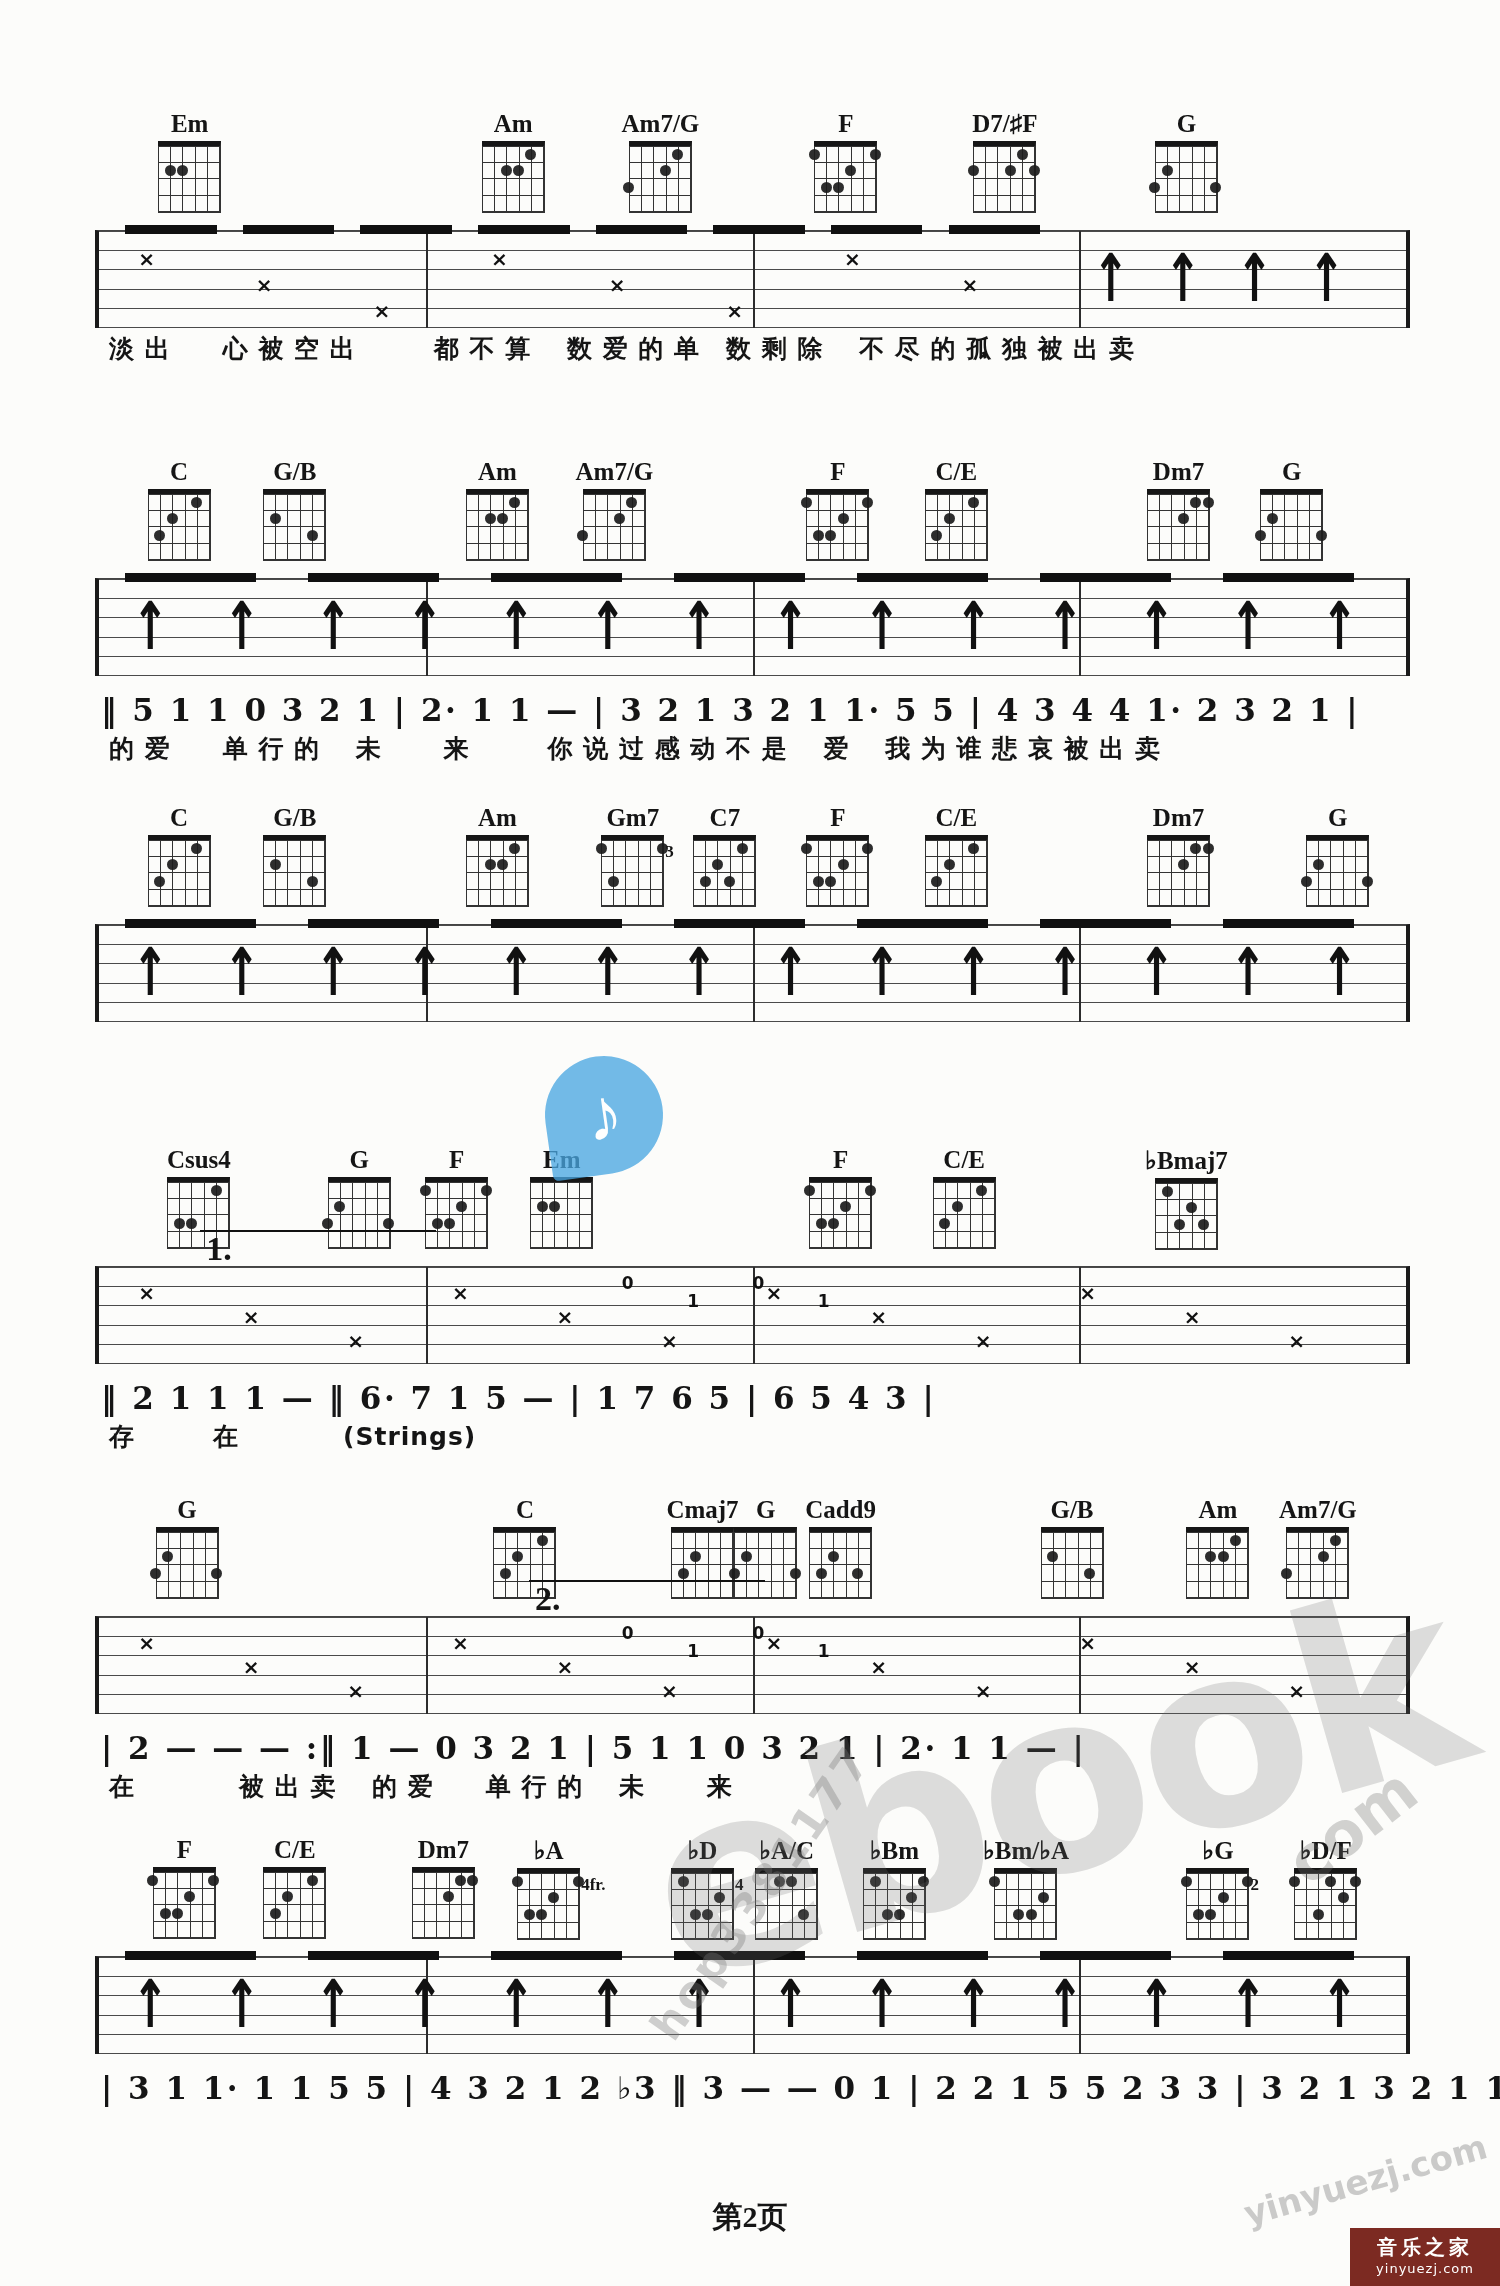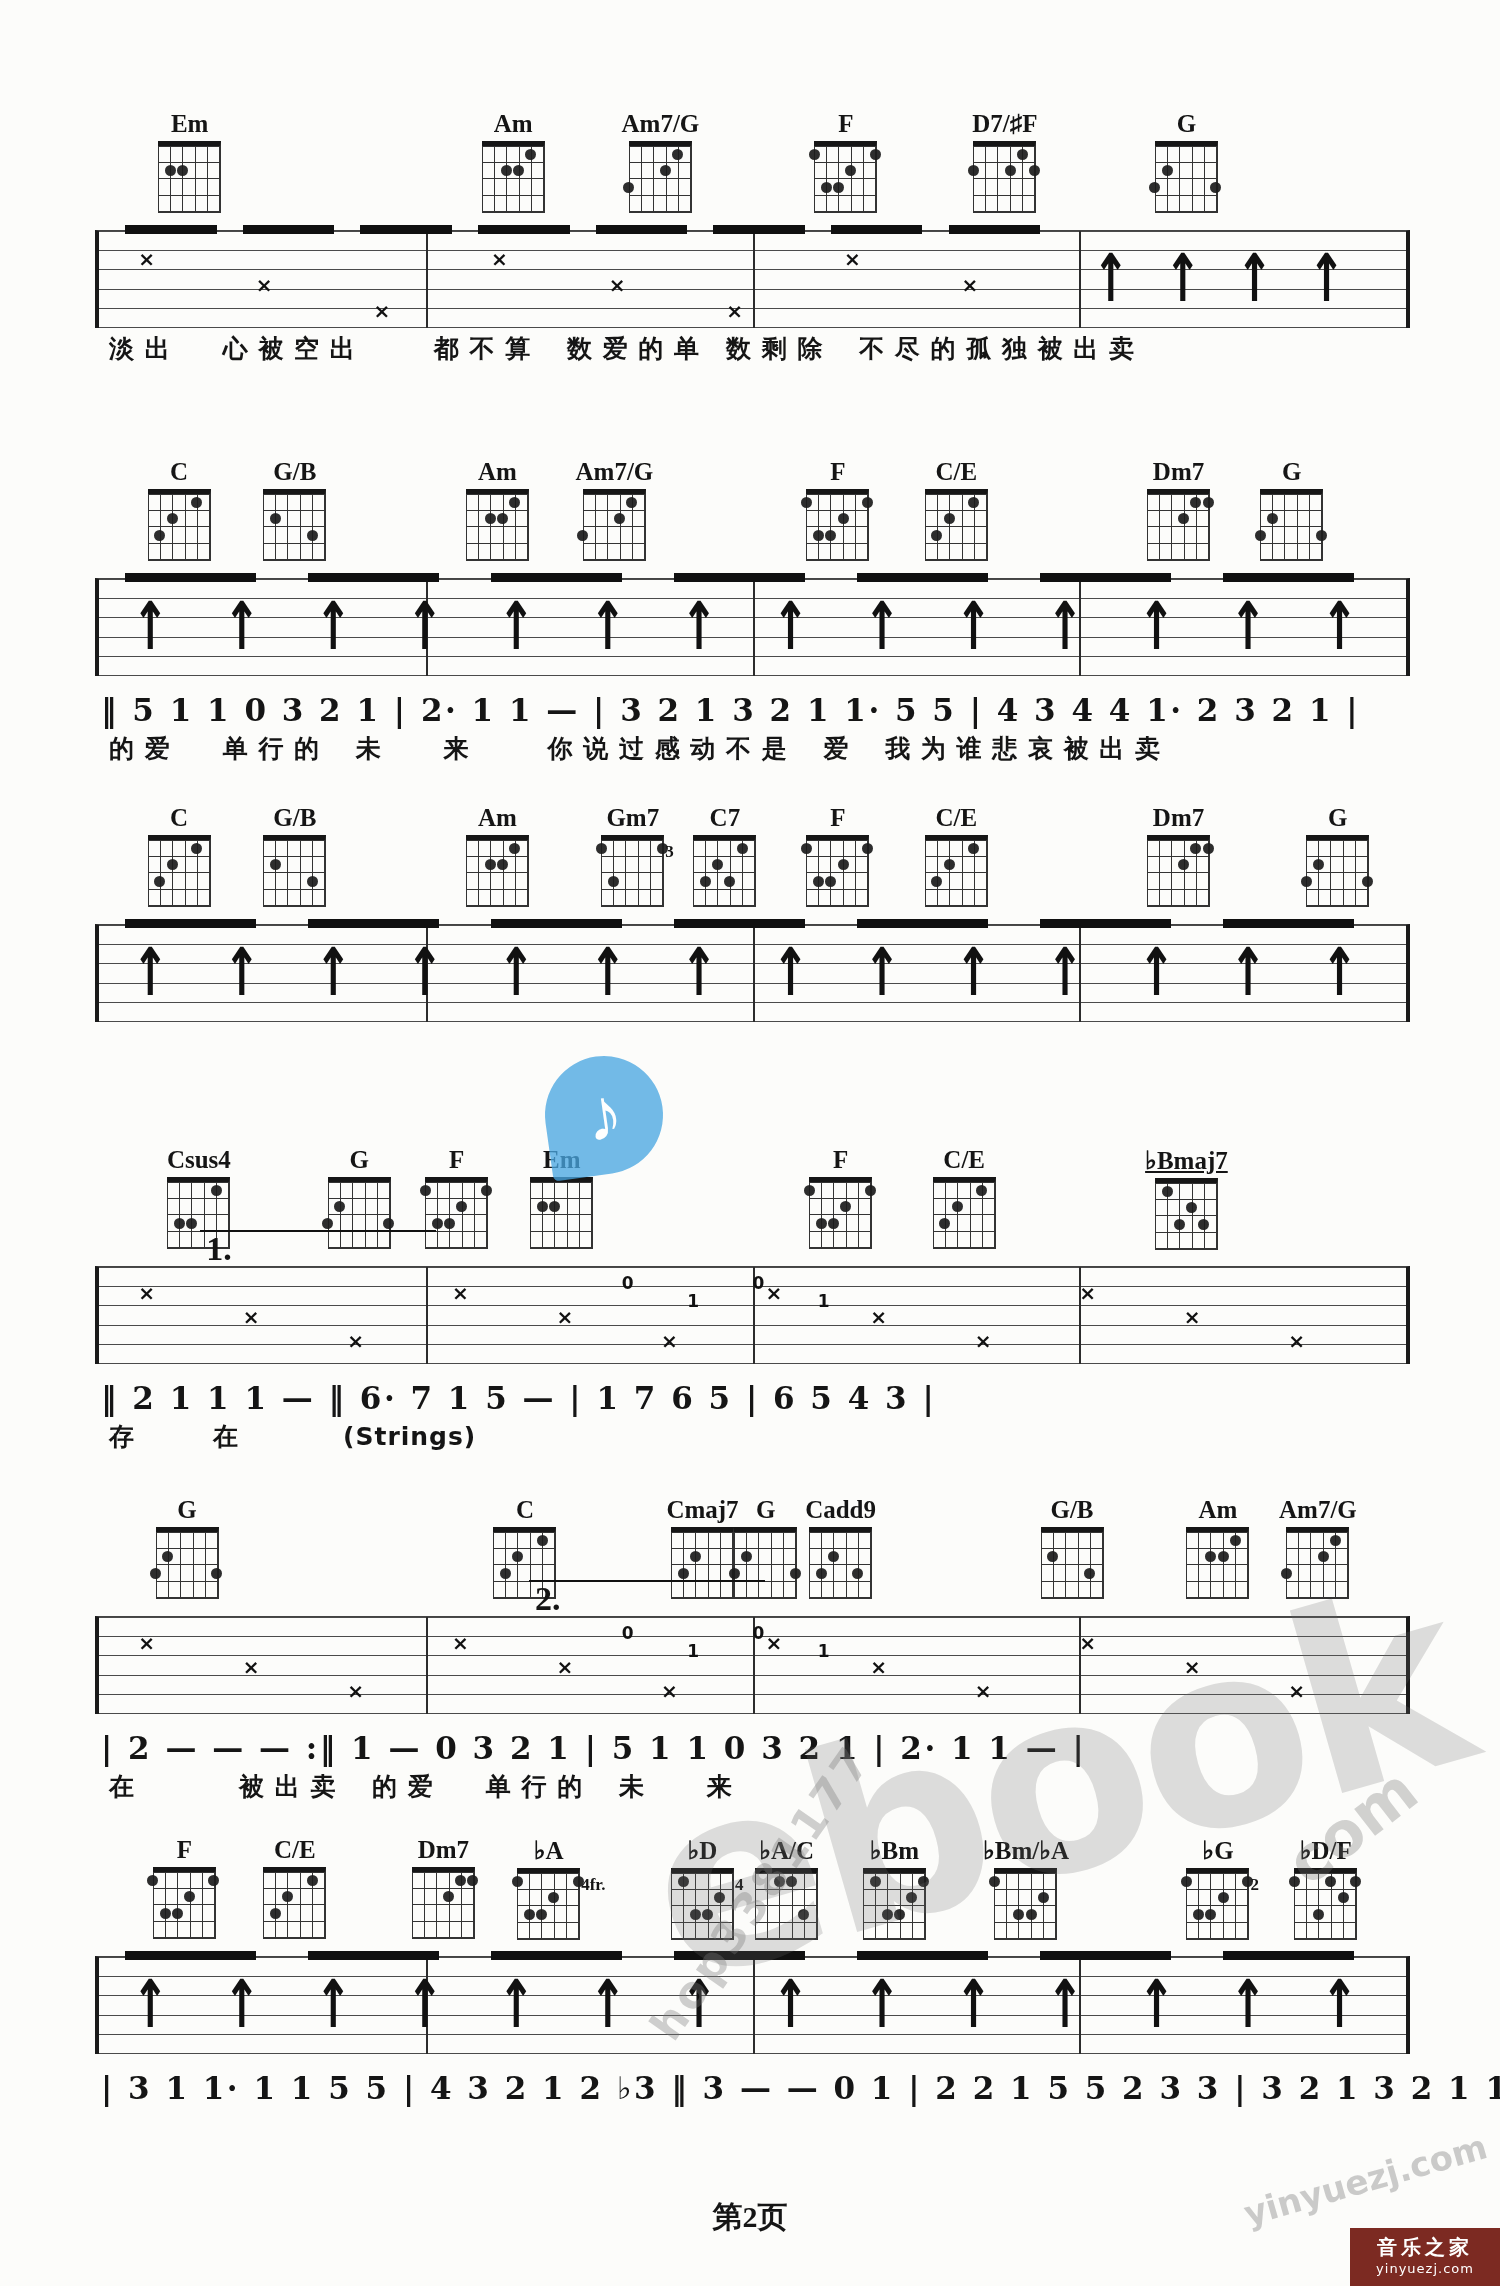--- a/index.html
+++ b/index.html
@@ -394,21 +394,21 @@
             </div>
           </div>
           <div class="chord" style="left: 62.6%;">
             <div class="chord-name">C/E</div>
             <div class="diagram">
               <div class="dot" style="left: 6.7px; top: 35.6px;"></div>
               <div class="dot" style="left: 18.9px; top: 19.4px;"></div>
               <div class="dot" style="left: 43.3px; top: 3.2px;"></div>
             </div>
           </div>
-          <div class="chord" style="left: 79.5%; text-decoration: underline;">
+          <div class="chord" style="left: 79.5%;">
             <div class="chord-name">♭Bmaj7</div>
             <div class="diagram">
               <div class="dot" style="left: 6.7px; top: 3.2px;"></div>
               <div class="dot" style="left: 31.1px; top: 19.4px;"></div>
               <div class="dot" style="left: 18.9px; top: 35.6px;"></div>
               <div class="dot" style="left: 43.3px; top: 35.6px;"></div>
             </div>
           </div>
           <div class="volta" style="left: 8%;">1.</div>
         </div>

